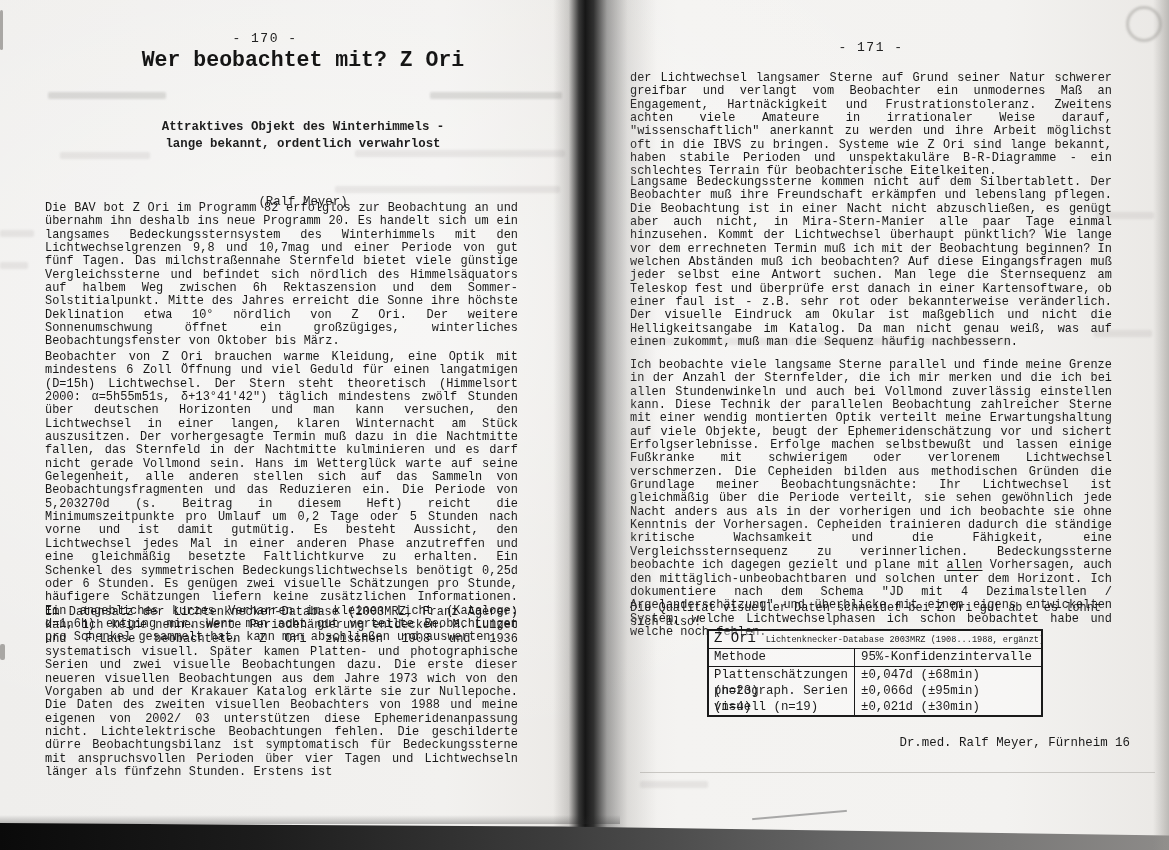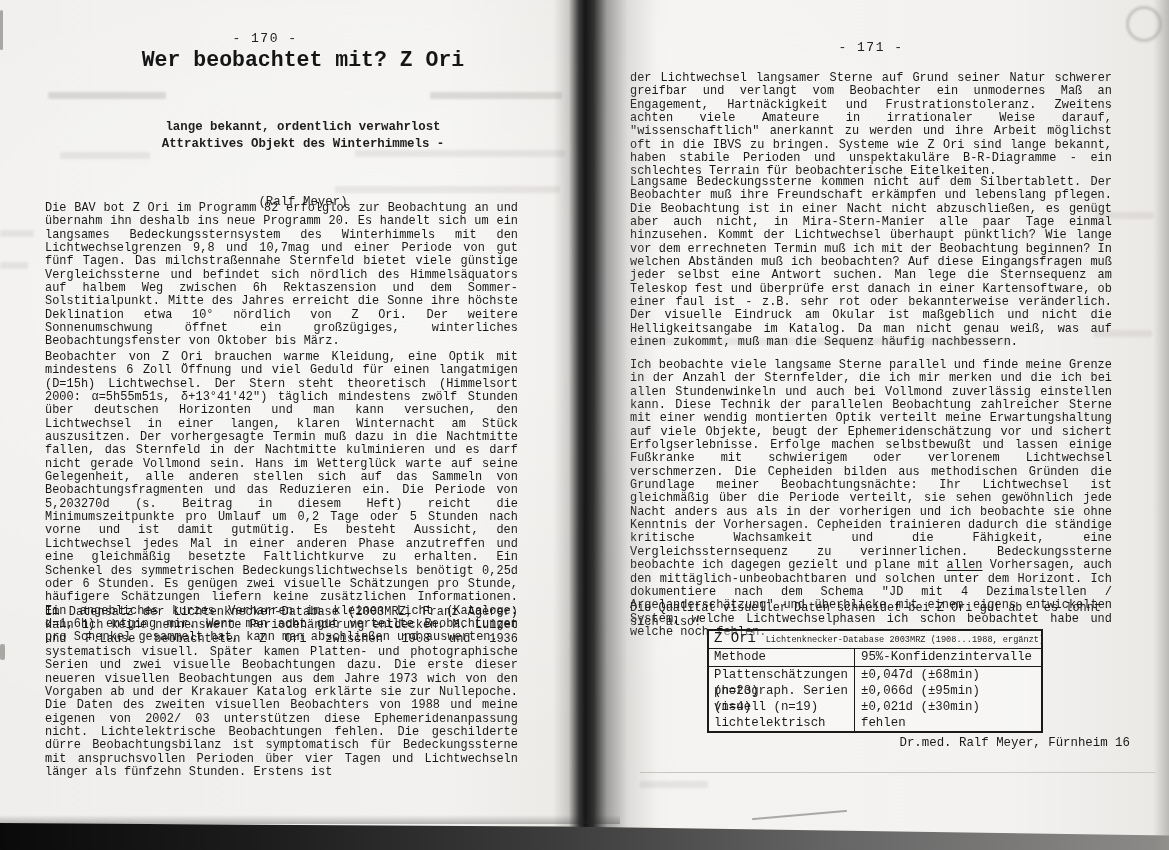--- a/index.html
+++ b/index.html
@@ -80,22 +80,22 @@
 </head>
 <body>
 
 <div id="scan">
 
   <div class="abs pagenum centered" style="left:45px;top:31px;width:440px;">- 170 -</div>
 
   <div class="abs lp-title centered" style="left:45px;top:48px;width:516px;">Wer beobachtet mit? Z Ori</div>
 
   <div class="abs lp-subtitle centered" style="left:45px;top:119px;width:516px;">
+    <div>Attraktives Objekt des Winterhimmels -</div>
     <div>lange bekannt, ordentlich verwahrlost</div>
-    <div>Attraktives Objekt des Winterhimmels -</div>
   </div>
 
   <div class="abs lp-author centered" style="left:45px;top:195px;width:516px;">(Ralf Meyer)</div>
 
   <p class="abs body-text" style="left:45px;top:202px;width:473px;margin:0;">Die BAV bot Z Ori im Programm 82 erfolglos zur Beobachtung an und übernahm ihn deshalb ins neue Programm 20. Es handelt sich um ein langsames Bedeckungssternsystem des Winterhimmels mit den Lichtwechselgrenzen 9,8 und 10,7mag und einer Periode von gut fünf Tagen. Das milchstraßennahe Sternfeld bietet viele günstige Vergleichssterne und befindet sich nördlich des Himmelsäquators auf halbem Weg zwischen 6h Rektaszension und dem Sommer-Solstitialpunkt. Mitte des Jahres erreicht die Sonne ihre höchste Deklination etwa 10° nördlich von Z Ori. Der weitere Sonnenumschwung öffnet ein großzügiges, winterliches Beobachtungsfenster von Oktober bis März.</p>
 
   <p class="abs body-text" style="left:45px;top:351px;width:473px;margin:0;">Beobachter von Z Ori brauchen warme Kleidung, eine Optik mit mindestens 6 Zoll Öffnung und viel Geduld für einen langatmigen (D=15h) Lichtwechsel. Der Stern steht theoretisch (Himmelsort 2000: α=5h55m51s, δ+13°41'42") täglich mindestens zwölf Stunden über deutschen Horizonten und man kann versuchen, den Lichtwechsel in einer langen, klaren Winternacht am Stück auszusitzen. Der vorhergesagte Termin muß dazu in die Nachtmitte fallen, das Sternfeld in der Nachtmitte kulminieren und es darf nicht gerade Vollmond sein. Hans im Wetterglück warte auf seine Gelegenheit, alle anderen stellen sich auf das Sammeln von Beobachtungsfragmenten und das Reduzieren ein. Die Periode von 5,203270d (s. Beitrag in diesem Heft) reicht die Minimumszeitpunkte pro Umlauf um 0,2 Tage oder 5 Stunden nach vorne und ist damit gutmütig. Es besteht Aussicht, den Lichtwechsel jedes Mal in einer anderen Phase anzutreffen und eine gleichmäßig besetzte Faltlichtkurve zu erhalten. Ein Schenkel des symmetrischen Bedeckungslichtwechsels benötigt 0,25d oder 6 Stunden. Es genügen zwei visuelle Schätzungen pro Stunde, häufigere Schätzungen liefern keine zusätzlichen Informationen. Ein angebliches kurzes Verharren im kleinen Licht (Kataloge: d=1,6h) entging mir. Wenn man acht gut verteilte Beobachtungen pro Schenkel gesammelt hat, kann man abschließen und auswerten.</p>
 
   <p class="abs body-text" style="left:45px;top:606px;width:473px;margin:0;">Im Datensatz der Lichtenknecker-Database (2003MRZ, Franz Agerer) kann ich keine nennenswerte Periodenänderung entdecken. M. Luizet und F.Lause beobachteten Z Ori zwischen 1908 und 1936 systematisch visuell. Später kamen Platten- und photographische Serien und zwei visuelle Beobachtungen dazu. Die erste dieser neueren visuellen Beobachtungen aus dem Jahre 1973 wich von den Vorgaben ab und der Krakauer Katalog erklärte sie zur Nullepoche. Die Daten des zweiten visuellen Beobachters von 1988 und meine eigenen von 2002/ 03 unterstützen diese Ephemeridenanpassung nicht. Lichtelektrische Beobachtungen fehlen. Die geschilderte dürre Beobachtungsbilanz ist symptomatisch für Bedeckungssterne mit anspruchsvollen Perioden über vier Tagen und Lichtwechseln länger als fünfzehn Stunden. Erstens ist</p>
 
@@ -124,24 +124,20 @@
         <div class="t-c2">±0,047d (±68min)</div>
       </div>
       <div class="t-row">
         <div class="t-c1">photograph. Serien (n=4)</div>
         <div class="t-c2">±0,066d (±95min)</div>
       </div>
       <div class="t-row">
         <div class="t-c1">visuell (n=19)</div>
         <div class="t-c2">±0,021d (±30min)</div>
       </div>
-      <div class="t-row">
-        <div class="t-c1">lichtelektrisch</div>
-        <div class="t-c2">fehlen</div>
-      </div>
     </div>
   </div>
 
   <div class="abs contact" style="right:39px;top:735px;width:420px;">
     <div>Dr.med. Ralf Meyer, Fürnheim 16</div>
   </div>
 
   <div class="abs bleed" style="left:48px;top:92px;width:118px;"></div>
   <div class="abs bleed" style="left:430px;top:92px;width:132px;"></div>
   <div class="abs bleed light" style="left:60px;top:152px;width:90px;"></div>

